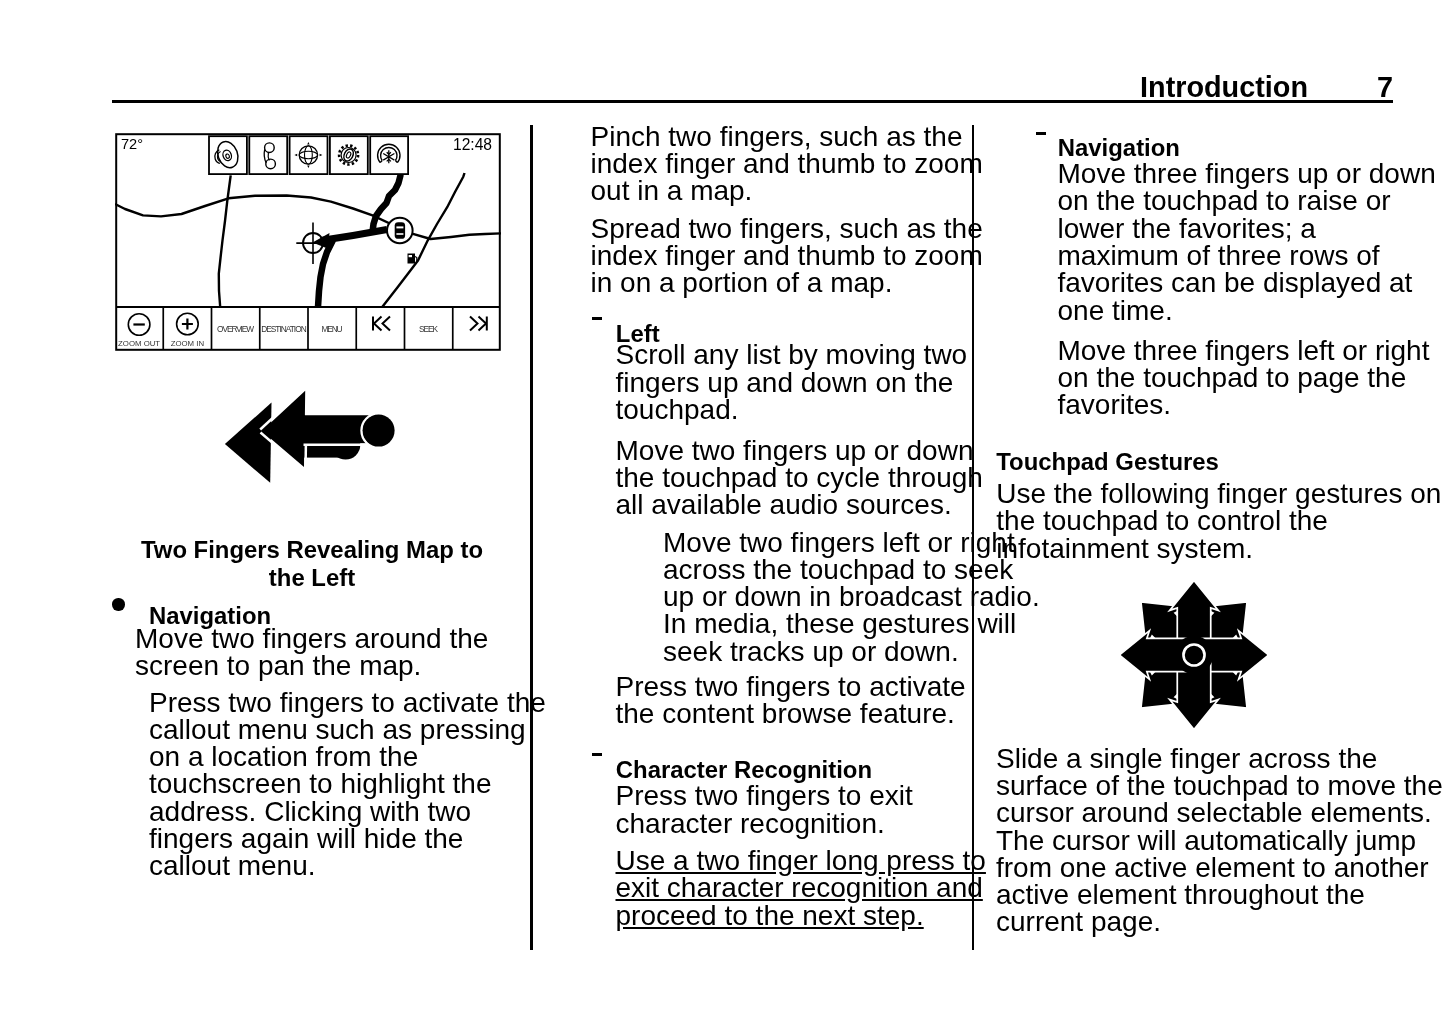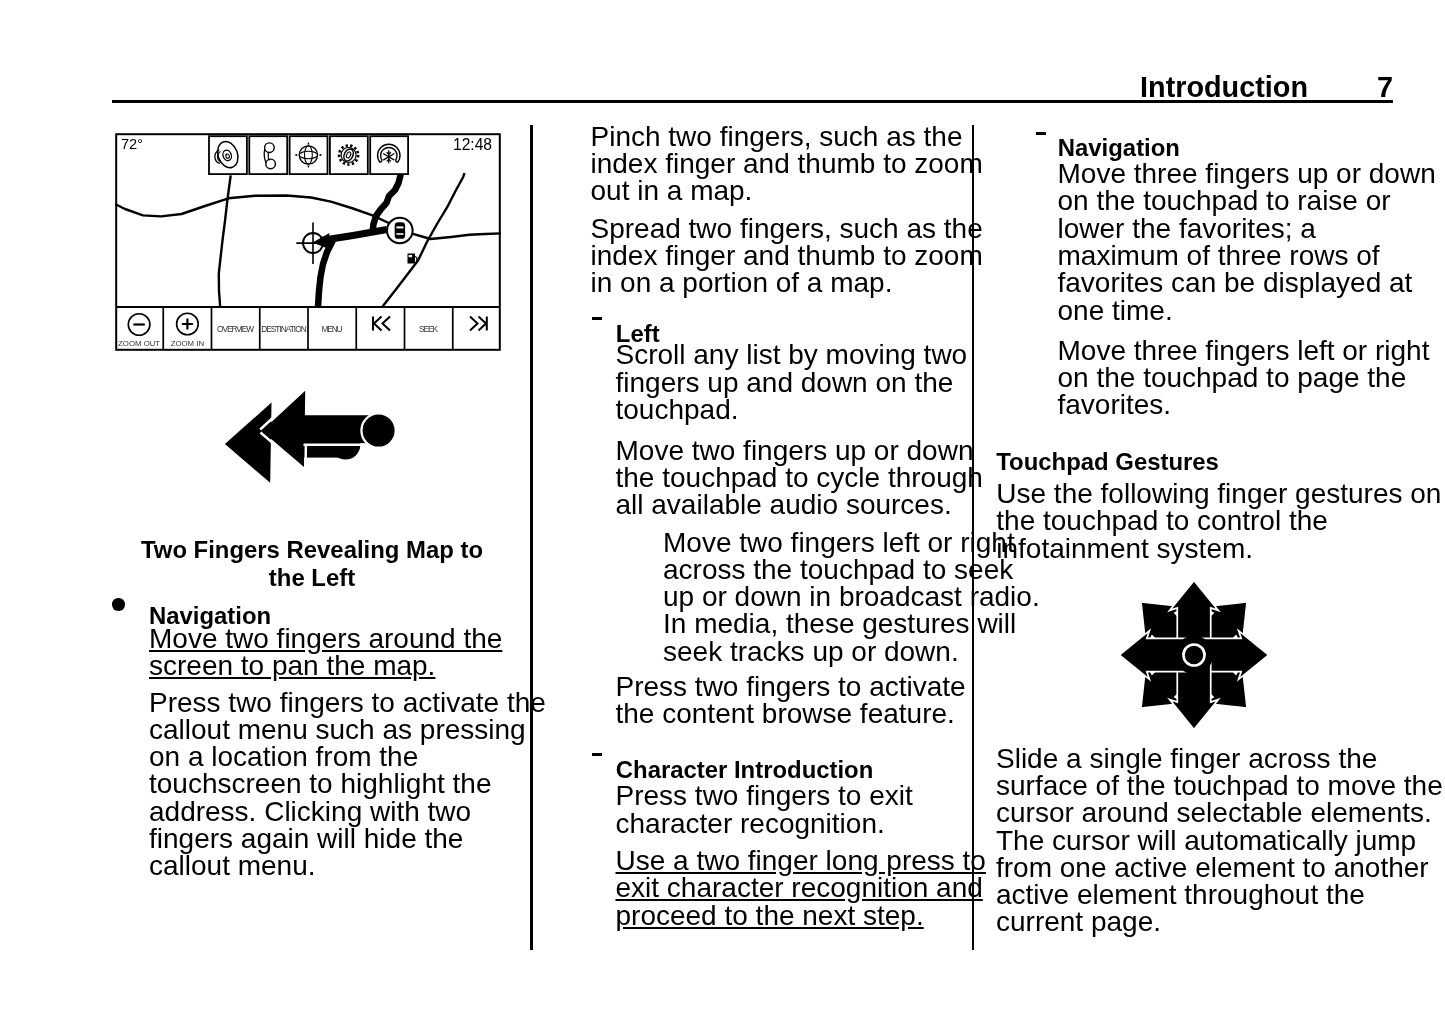--- a/index.html
+++ b/index.html
@@ -166,21 +166,21 @@
 <circle cx="163.6" cy="55.6" r="17" fill="none" stroke="#fff" stroke-width="2.6"></circle>
 <circle cx="163.6" cy="55.6" r="16" fill="#000"></circle>
 </svg>
 
 <div class="t b ctr" style="left:119px;top:522.7px;width:386px;line-height:27.9px;">Two Fingers Revealing Map to<br>the Left</div>
 
 <div style="position:absolute;left:112.3px;top:598.2px;width:12.4px;height:12.4px;border-radius:50%;background:#000;"></div>
 
 <div class="t b" style="left:149px;top:588.7px;">Navigation</div>
 
-<div class="t" style="left:149px;top:625.1px;text-decoration:underline;">Move two fingers around the<br>screen to pan the map.</div>
+<div class="t" style="left:135px;top:625.1px;">Move two fingers around the<br>screen to pan the map.</div>
 
 <div class="t" style="left:149px;top:688.6px;">Press two fingers to activate the<br>callout menu such as pressing<br>on a location from the<br>touchscreen to highlight the<br>address. Clicking with two<br>fingers again will hide the<br>callout menu.</div>
 
 <div class="t" style="left:590.5px;top:122.7px;">Pinch two fingers, such as the<br>index finger and thumb to zoom<br>out in a map.</div>
 
 <div class="t" style="left:590.5px;top:214.7px;">Spread two fingers, such as the<br>index finger and thumb to zoom<br>in on a portion of a map.</div>
 
 <div style="position:absolute;left:592.2px;top:317.2px;width:10px;height:3.2px;background:#000;"></div>
 
 <div class="t b" style="left:615.8px;top:306.5px;">Left</div>
@@ -188,21 +188,21 @@
 <div class="t" style="left:615.5px;top:341.4px;">Scroll any list by moving two<br>fingers up and down on the<br>touchpad.</div>
 
 <div class="t" style="left:615.5px;top:436.7px;">Move two fingers up or down<br>the touchpad to cycle through<br>all available audio sources.</div>
 
 <div class="t" style="left:619px;top:528.6px;margin-left:44px;">Move two fingers left or right<br>across the touchpad to seek<br>up or down in broadcast radio.<br>In media, these gestures will<br>seek tracks up or down.</div>
 
 <div class="t" style="left:615.5px;top:672.7px;">Press two fingers to activate<br>the content browse feature.</div>
 
 <div style="position:absolute;left:592.2px;top:753.3px;width:10px;height:3.2px;background:#000;"></div>
 
-<div class="t b" style="left:615.8px;top:742.6px;">Character Introduction</div>
+<div class="t b" style="left:615.8px;top:742.6px;">Character Recognition</div>
 
 <div class="t" style="left:615.5px;top:782.4px;">Press two fingers to exit<br>character recognition.</div>
 
 <div class="t" style="left:615.5px;top:847.0px;text-decoration:underline;">Use a two finger long press to<br>exit character recognition and<br>proceed to the next step.</div>
 
 <div style="position:absolute;left:1035.5px;top:131.7px;width:10px;height:3.2px;background:#000;"></div>
 
 <div class="t b" style="left:1057.8px;top:121.0px;">Navigation</div>
 
 <div class="t" style="left:1057.5px;top:160.1px;">Move three fingers up or down<br>on the touchpad to raise or<br>lower the favorites; a<br>maximum of three rows of<br>favorites can be displayed at<br>one time.</div>

